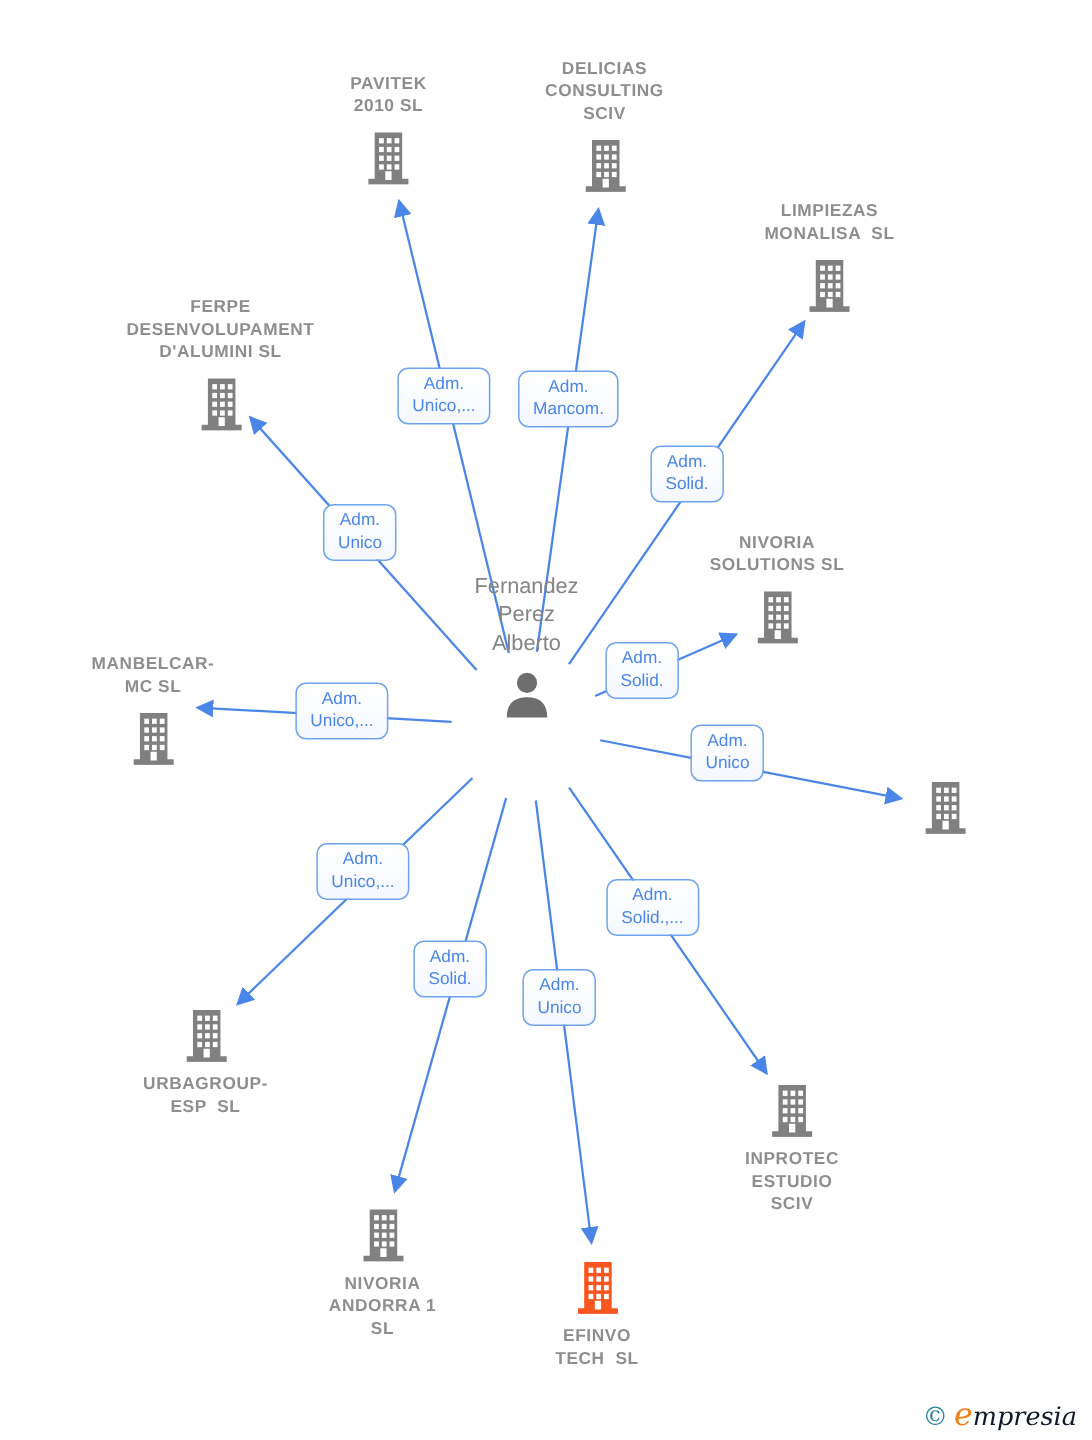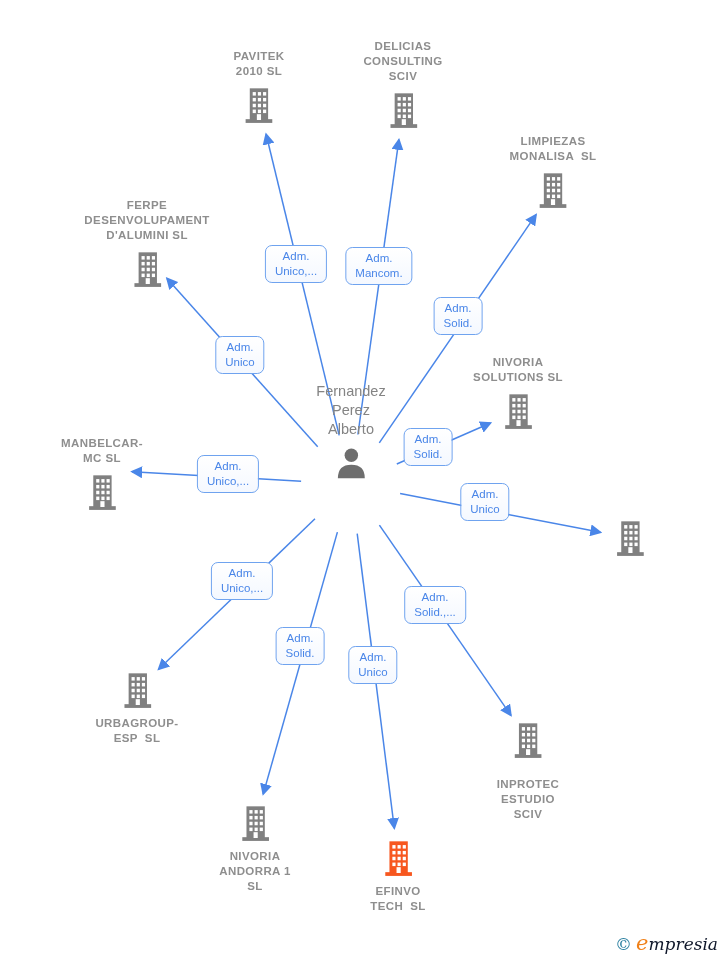--- a/index.html
+++ b/index.html
@@ -331,21 +331,21 @@
           <rect x="17" y="22.5" width="3.8" height="4.2" fill="#fff"></rect>
           <rect x="23.2" y="22.5" width="3.8" height="4.2" fill="#fff"></rect>
           <rect x="29.4" y="22.5" width="3.8" height="4.2" fill="#fff"></rect>
           <rect x="17" y="29.5" width="3.8" height="4.2" fill="#fff"></rect>
           <rect x="23.2" y="29.5" width="3.8" height="4.2" fill="#fff"></rect>
           <rect x="29.4" y="29.5" width="3.8" height="4.2" fill="#fff"></rect>
           <rect x="22" y="35" width="5" height="7" fill="#fff"></rect>
   </svg>
       </div>
   </div>
-  <div class="node below" style="left: 528px; top: 720px; gap: 11px;">
+  <div class="node below" style="left: 528px; top: 720px;">
     <div class="nlabel">INPROTEC
 ESTUDIO
 SCIV</div>
     <div class="icon-slot">
         <svg width="40" height="40" viewBox="0 0 48 48">
     <rect x="13.5" y="4" width="22" height="38" fill="#808080"></rect>
     <rect x="8.5" y="41" width="32" height="4.5" fill="#808080"></rect>
     <rect x="17" y="8.5" width="3.8" height="4.2" fill="#fff"></rect>
           <rect x="23.2" y="8.5" width="3.8" height="4.2" fill="#fff"></rect>
           <rect x="29.4" y="8.5" width="3.8" height="4.2" fill="#fff"></rect>

